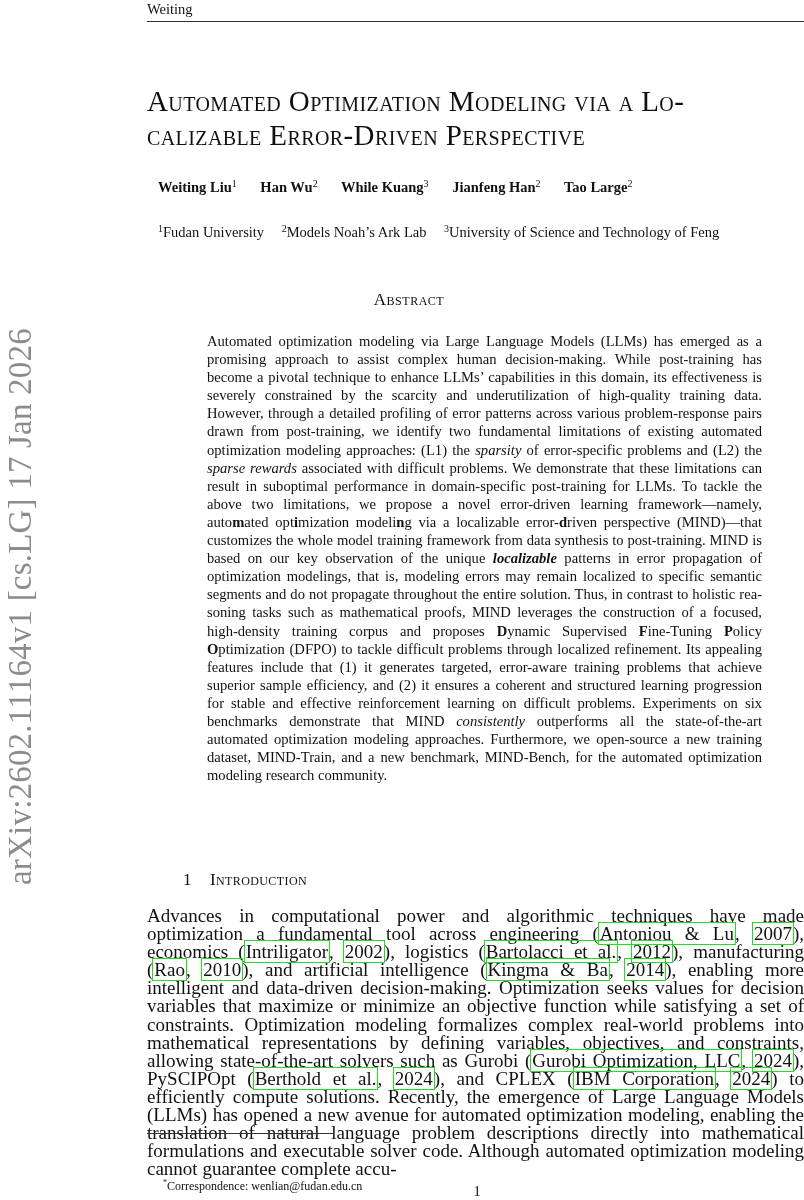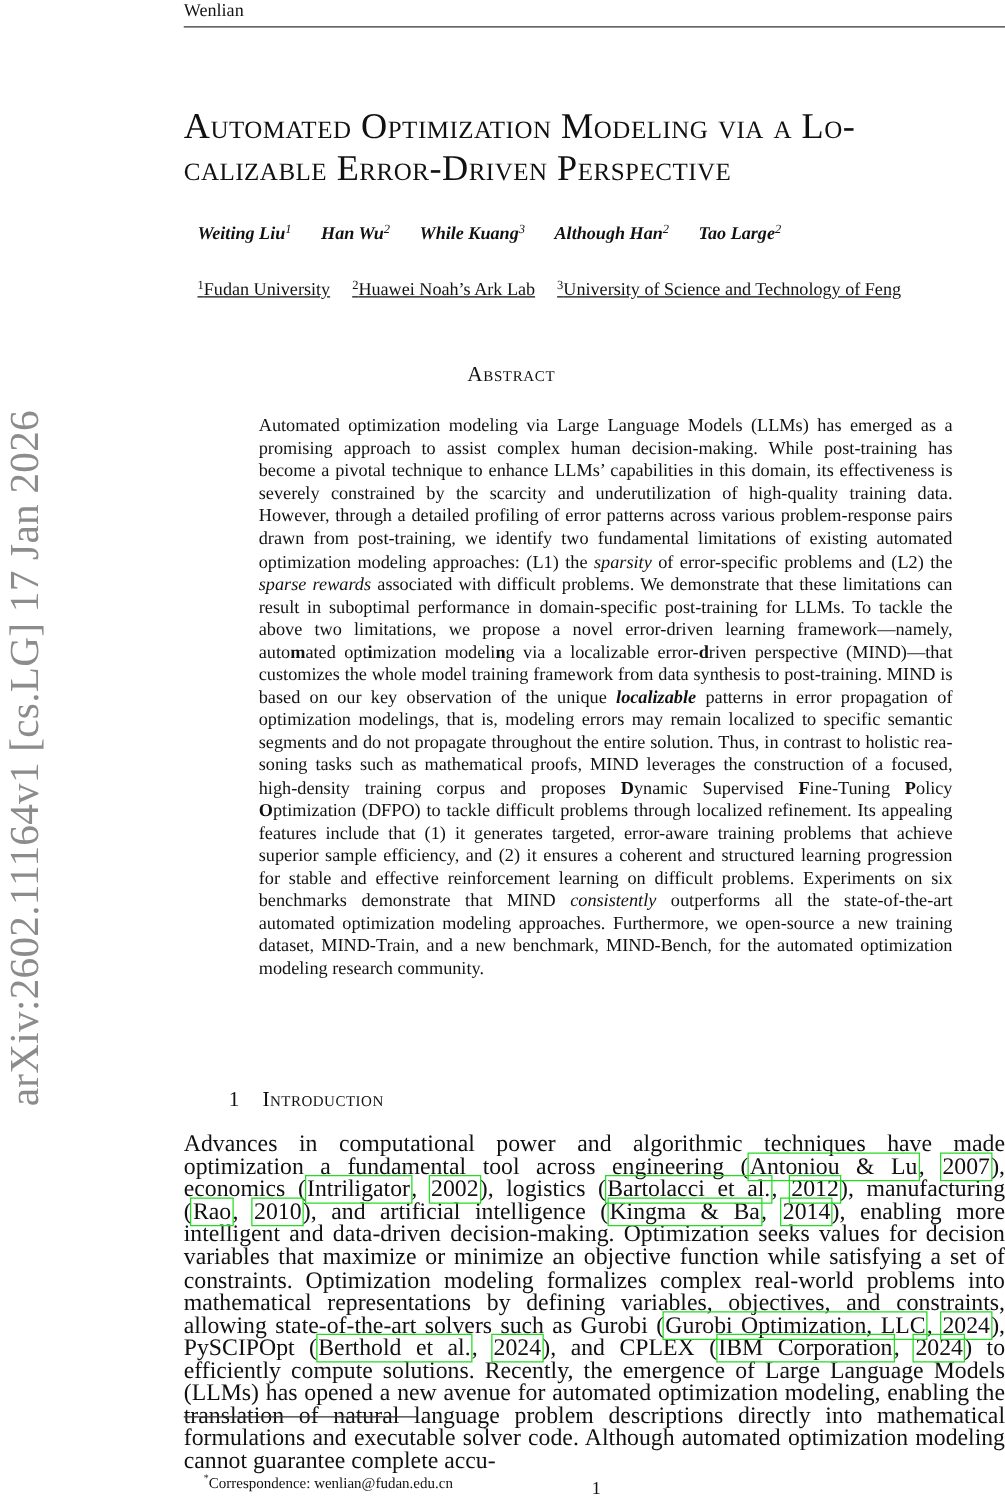--- a/index.html
+++ b/index.html
@@ -22,27 +22,27 @@
   }
   .title {
     position: absolute; left: 147px; top: 84px; width: 660px;
     font-size: 29px; line-height: 34px; letter-spacing: 0.4px;
     font-variant: small-caps; font-weight: normal;
   }
   .authors {
     position: absolute; left: 158px; top: 176px; width: 646px;
     font-size: 14.5px; font-weight: bold; line-height: 22px;
   }
-  .authors .author { margin-right: 20px; white-space: nowrap; font-style: italic; }
+  .authors .author { margin-right: 20px; white-space: nowrap; }
   .authors sup, .affils sup { font-weight: normal; font-size: 10px; vertical-align: 5px; line-height: 0; }
   .affils {
     position: absolute; left: 158px; top: 223px; width: 660px;
     font-size: 14.5px; line-height: 18px; white-space: nowrap;
   }
-  .affils .affil { margin-right: 14px; text-decoration: underline; }
+  .affils .affil { margin-right: 14px; }
   .abstract-title {
     position: absolute; left: 0; width: 668px; top: 290px; text-align: center;
     font-size: 17px; font-variant: small-caps; letter-spacing: 0.5px;
     padding-left: 150px; box-sizing: border-box;
   }
   .abstract {
     position: absolute; left: 207px; top: 332px; width: 555px;
     font-size: 14.6px; line-height: 18.1px; text-align: justify;
     hyphens: manual;
   }
@@ -73,43 +73,43 @@
   }
   b.bx { font-weight: bold; }
   i.it { font-style: italic; }
 </style>
 </head>
 <body>
 
 <div class="page">
 
   <div class="header">
-    <span>Wenlian</span>
+    <span>Weiting</span>
   </div>
 
   <div class="arxiv">arXiv:2602.11164v1  [cs.LG]  17 Jan 2026</div>
 
   <div class="title">
     <div>Automated Optimization Modeling via a Lo-</div>
     <div>calizable Error-Driven Perspective</div>
   </div>
 
   <div class="authors">
     <div>
       <span class="author"><span>Weiting Liu</span><sup>1</sup></span>
       <span class="author"><span>Han Wu</span><sup>2</sup></span>
       <span class="author"><span>While Kuang</span><sup>3</sup></span>
-      <span class="author"><span>Although Han</span><sup>2</sup></span>
+      <span class="author"><span>Jianfeng Han</span><sup>2</sup></span>
       <span class="author"><span>Tao Large</span><sup>2</sup></span>
     </div>
   </div>
 
   <div class="affils">
     <span class="affil"><sup>1</sup><span>Fudan University</span></span>
-    <span class="affil"><sup>2</sup><span>Huawei Noah’s Ark Lab</span></span>
+    <span class="affil"><sup>2</sup><span>Models Noah’s Ark Lab</span></span>
     <span class="affil"><sup>3</sup><span>University of Science and Technology of Feng</span></span>
   </div>
 
   <div class="abstract-title">Abstract</div>
 
   <div class="abstract"><span>Automated optimization modeling via Large Language Models (LLMs) has emerged as a promising approach to assist complex human decision-making. While post-training has become a pivotal technique to enhance LLMs’ capabilities in this domain, its effectiveness is severely constrained by the scarcity and under­utilization of high-quality training data. However, through a detailed profiling of error patterns across various problem-response pairs drawn from post-training, we identify two fundamental limitations of existing automated optimization modeling approaches: (L1) the </span><i class="it">sparsity</i><span> of error-specific problems and (L2) the </span><i class="it">sparse re­wards</i><span> associated with difficult problems. We demonstrate that these limitations can result in suboptimal performance in domain-specific post-training for LLMs. To tackle the above two limitations, we propose a novel error-driven learning framework—namely, auto</span><b class="bx">m</b><span>ated opt</span><b class="bx">i</b><span>mization modeli</span><b class="bx">n</b><span>g via a localizable error-</span><b class="bx">d</b><span>riven perspective (MIND)—that customizes the whole model training framework from data synthesis to post-training. MIND is based on our key observation of the unique </span><b class="bx"><i class="it">localizable</i></b><span> patterns in error propagation of optimization modelings, that is, modeling errors may remain localized to specific semantic segments and do not propagate throughout the entire solution. Thus, in contrast to holistic rea­soning tasks such as mathematical proofs, MIND leverages the construction of a focused, high-density training corpus and proposes </span><b class="bx">D</b><span>ynamic Supervised </span><b class="bx">F</b><span>ine-Tuning </span><b class="bx">P</b><span>olicy </span><b class="bx">O</b><span>ptimization (DFPO) to tackle difficult problems through localized refinement. Its appealing features include that (1) it generates targeted, error-aware training problems that achieve superior sample efficiency, and (2) it ensures a coherent and structured learning progression for stable and effective reinforce­ment learning on difficult problems. Experiments on six benchmarks demonstrate that MIND </span><i class="it">consistently</i><span> outperforms all the state-of-the-art automated optimiza­tion modeling approaches. Furthermore, we open-source a new training dataset, MIND-Train, and a new benchmark, MIND-Bench, for the automated optimiza­tion modeling research community.</span></div>
 
   <div class="sec-title">
     <span class="num">1</span><span>Introduction</span>
   </div>

